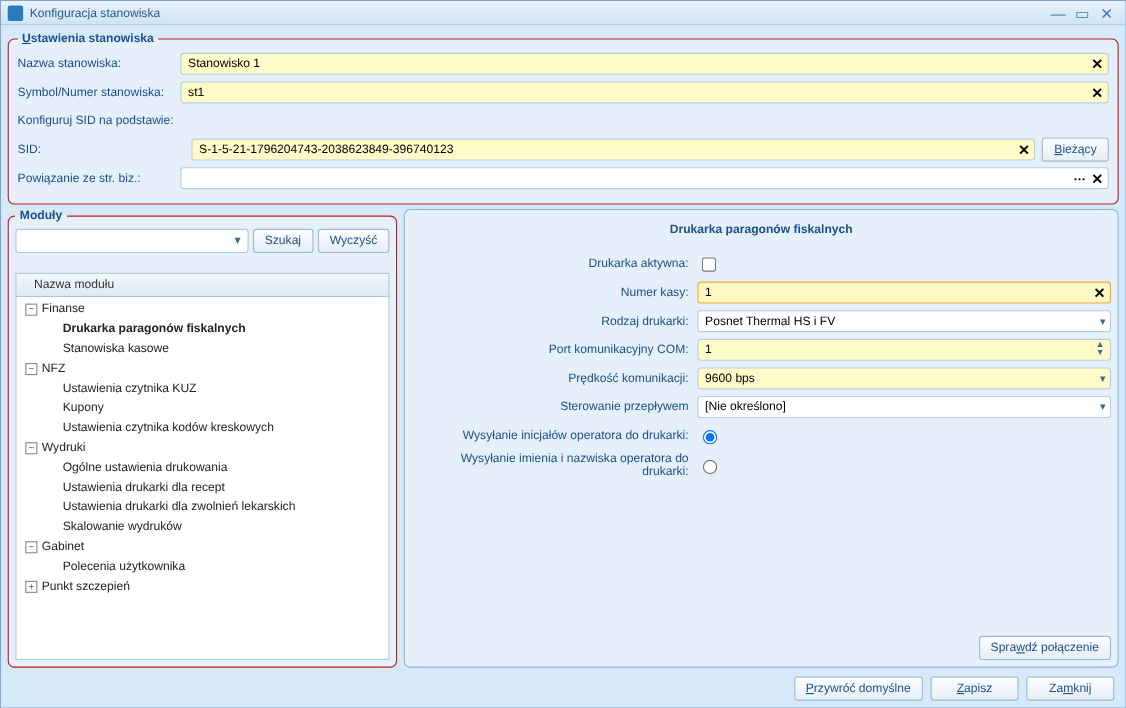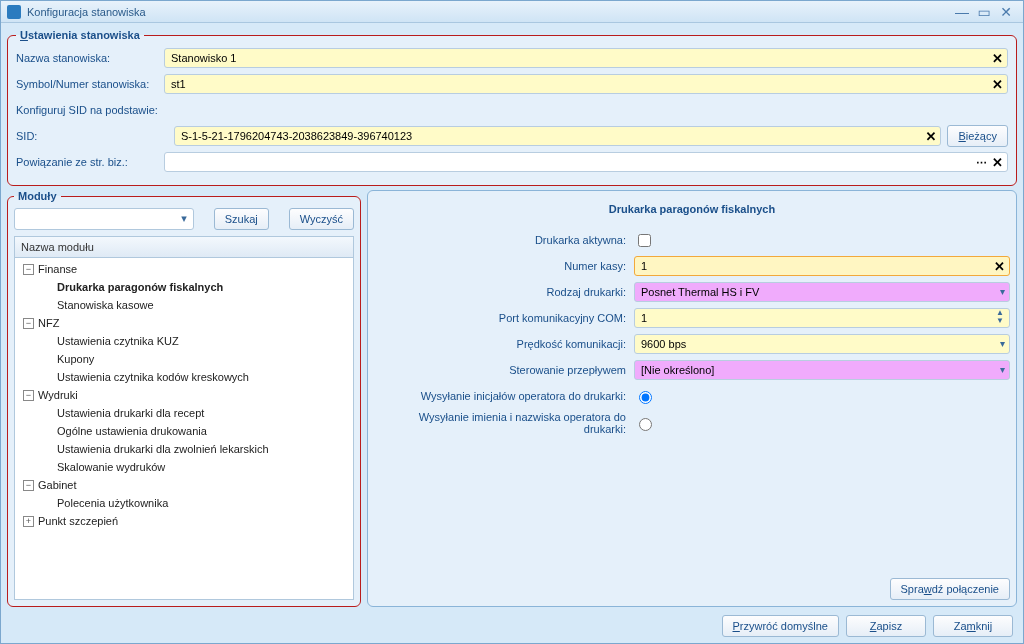--- a/index.html
+++ b/index.html
@@ -18,37 +18,37 @@
   .txt.white { background: #fff; }
   .txt .clear { position: absolute; right: 4px; top: 2px; font-weight: bold; color: #000; cursor: pointer; font-size: 13px; }
   .txt .dots { position: absolute; right: 20px; top: 3px; color: #000; cursor: pointer; font-weight: bold; }
   .radio-inline { display: inline-flex; align-items: center; margin-right: 18px; }
   .radio-inline input { margin-right: 4px; }
   .btn { height: 22px; padding: 0 10px; background: linear-gradient(#fdfdfe,#e6eef7); border: 1px solid #9bb9d4; border-radius: 3px; color: #1a4f8a; cursor: pointer; display: inline-flex; align-items: center; }
   .btn u { text-decoration: underline; }
   .mid { flex: 1; display: flex; gap: 6px; min-height: 0; }
   .leftbox { width: 354px; display: flex; flex-direction: column; }
   .leftbox fieldset { flex: 1; display: flex; flex-direction: column; padding: 6px; min-height: 0; }
-  .search-row { display: flex; gap: 20px; margin-bottom: 6px; }
+  .search-row { display: flex; gap: 4px; margin-bottom: 18px; }
   .search-row .combo { flex: 1; height: 22px; background: #fff; border: 1px solid #b0c8dd; border-radius: 3px; position: relative; }
   .search-row .combo::after { content: "▾"; position: absolute; right: 6px; top: 3px; color: #3a6a9a; }
-  .grid-head { background: linear-gradient(#f3f8fd,#dfeaf5); border: 1px solid #b0c8dd; padding: 4px 6px; color: #333; }
+  .grid-head { background: linear-gradient(#f3f8fd,#dfeaf5); border: 1px solid #b0c8dd; padding: 4px 16px; color: #333; }
   .tree { flex: 1; background: #fff; border: 1px solid #b0c8dd; border-top: none; overflow-y: auto; padding: 2px 0; }
   .tree-row { padding: 3px 4px 3px 8px; display: flex; align-items: center; color: #222; white-space: nowrap; }
   .tree-row.sel { font-weight: bold; }
   .tree-row .tog { width: 11px; height: 11px; border: 1px solid #888; display: inline-flex; align-items: center; justify-content: center; font-size: 9px; line-height: 9px; margin-right: 4px; cursor: pointer; color: #555; background: #fff; }
   .tree-row .conn { color: #bbb; margin-right: 2px; font-family: monospace; }
   .indent2 { padding-left: 40px; }
   .rightpane { flex: 1; display: flex; flex-direction: column; }
   .rightpane .panel { flex: 1; border: 1px solid #8ab4d8; border-radius: 6px; background: #e5f0fa; padding: 6px; display: flex; flex-direction: column; }
   .panel-title { text-align: center; font-weight: bold; color: #1a4f8a; padding: 6px 0 14px 0; }
   .prow { display: flex; align-items: center; margin-bottom: 4px; min-height: 22px; }
   .prow .plbl { width: 260px; text-align: right; padding-right: 8px; color: #1a4f8a; }
   .pval { flex: 1; height: 20px; background: #fffbc8; border: 1px solid #b8cde0; border-radius: 3px; position: relative; display: flex; align-items: center; padding: 0 18px 0 6px; color: #000; }
-  .pval.white { background: #f0abfc; }
+  .pval.white { background: #ffffff; }
   .pval.sel { background: #fff6c2; border: 1px solid #f2a93b; }
   .pval .dd { position: absolute; right: 4px; top: 3px; color: #3a6a9a; cursor: pointer; font-size: 10px; }
   .pval .spin { position: absolute; right: 3px; top: 1px; width: 12px; display: flex; flex-direction: column; }
   .pval .spin span { height: 8px; line-height: 6px; font-size: 8px; text-align: center; color: #3a6a9a; cursor: pointer; }
   .pval .xx { position: absolute; right: 4px; top: 2px; font-weight: bold; cursor: pointer; font-size: 13px; }
   .panel-footer { margin-top: auto; text-align: right; }
   .bottombar { padding: 4px 4px 0 0; text-align: right; }
   .bottombar .btn { margin-left: 4px; min-width: 80px; justify-content: center; }
   fieldset.ustaw legend u { text-decoration: underline; }
 </style>
@@ -147,25 +147,25 @@
             <div class="tree-row indent2">
                 <span class="conn"></span>
                 <span>Ustawienia czytnika kodów kreskowych</span>
               </div>
             <div class="tree-row">
                 <span class="tog">−</span>
                 <span>Wydruki</span>
               </div>
             <div class="tree-row indent2">
                 <span class="conn"></span>
+                <span>Ogólne ustawienia drukowania</span>
+              </div>
+            <div class="tree-row indent2">
+                <span class="conn"></span>
                 <span>Ustawienia drukarki dla recept</span>
-              </div>
-            <div class="tree-row indent2">
-                <span class="conn"></span>
-                <span>Ogólne ustawienia drukowania</span>
               </div>
             <div class="tree-row indent2">
                 <span class="conn"></span>
                 <span>Ustawienia drukarki dla zwolnień lekarskich</span>
               </div>
             <div class="tree-row indent2">
                 <span class="conn"></span>
                 <span>Skalowanie wydruków</span>
               </div>
             <div class="tree-row">

